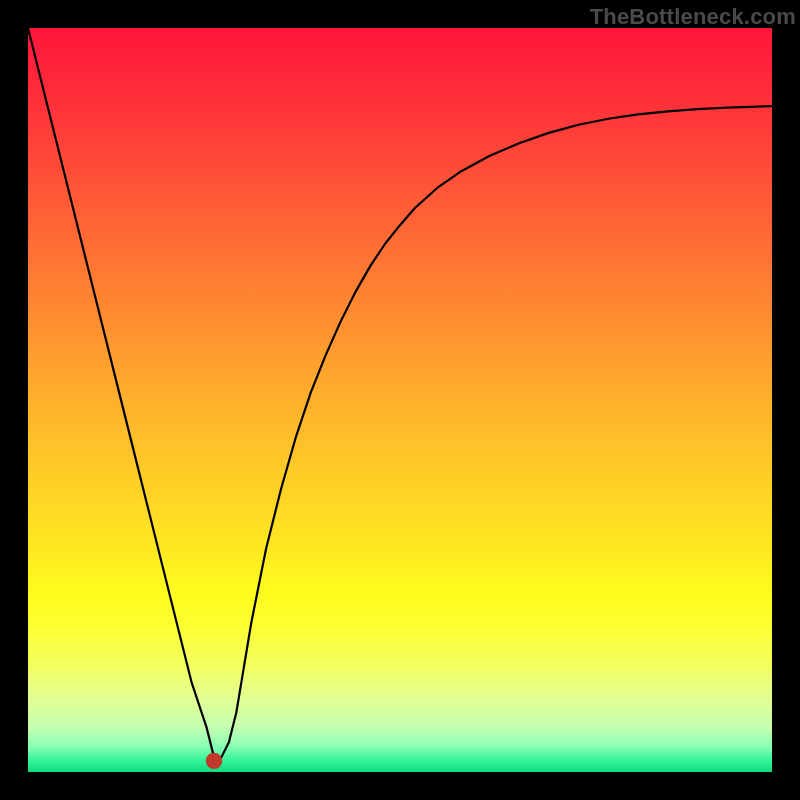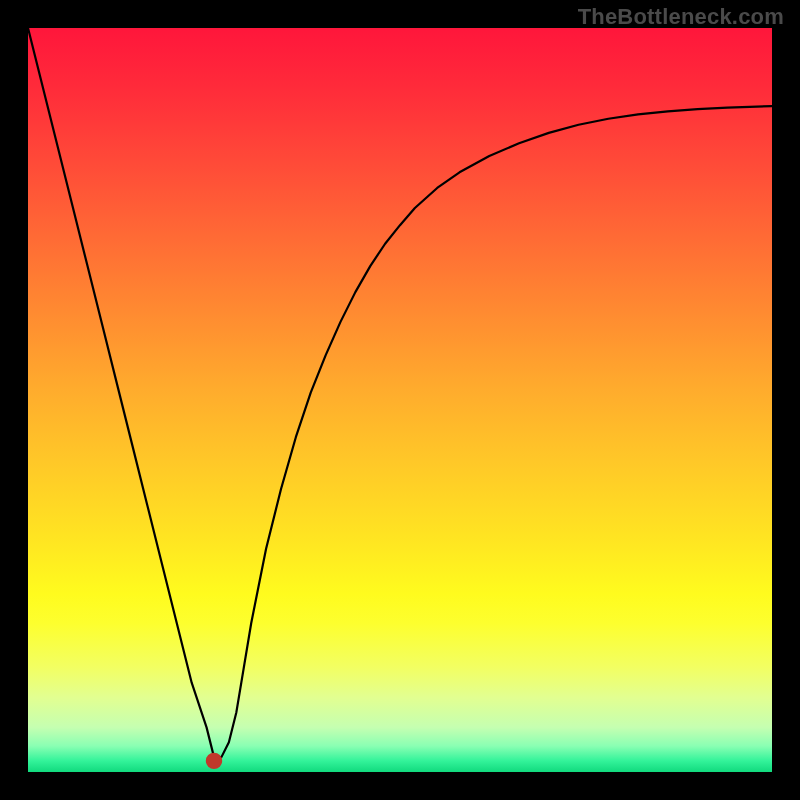--- a/index.html
+++ b/index.html
@@ -13,21 +13,21 @@
   }
   .frame {
     position: relative;
     width: 800px;
     height: 800px;
     background: #000;
   }
   .watermark {
     position: absolute;
     top: 4px;
-    right: 16px;
+    right: 4px;
     color: #4a4a4a;
     font-size: 22px;
     font-weight: 600;
     letter-spacing: 0.2px;
     user-select: none;
   }
   .plot {
     position: absolute;
     left: 28px;
     top: 28px;

